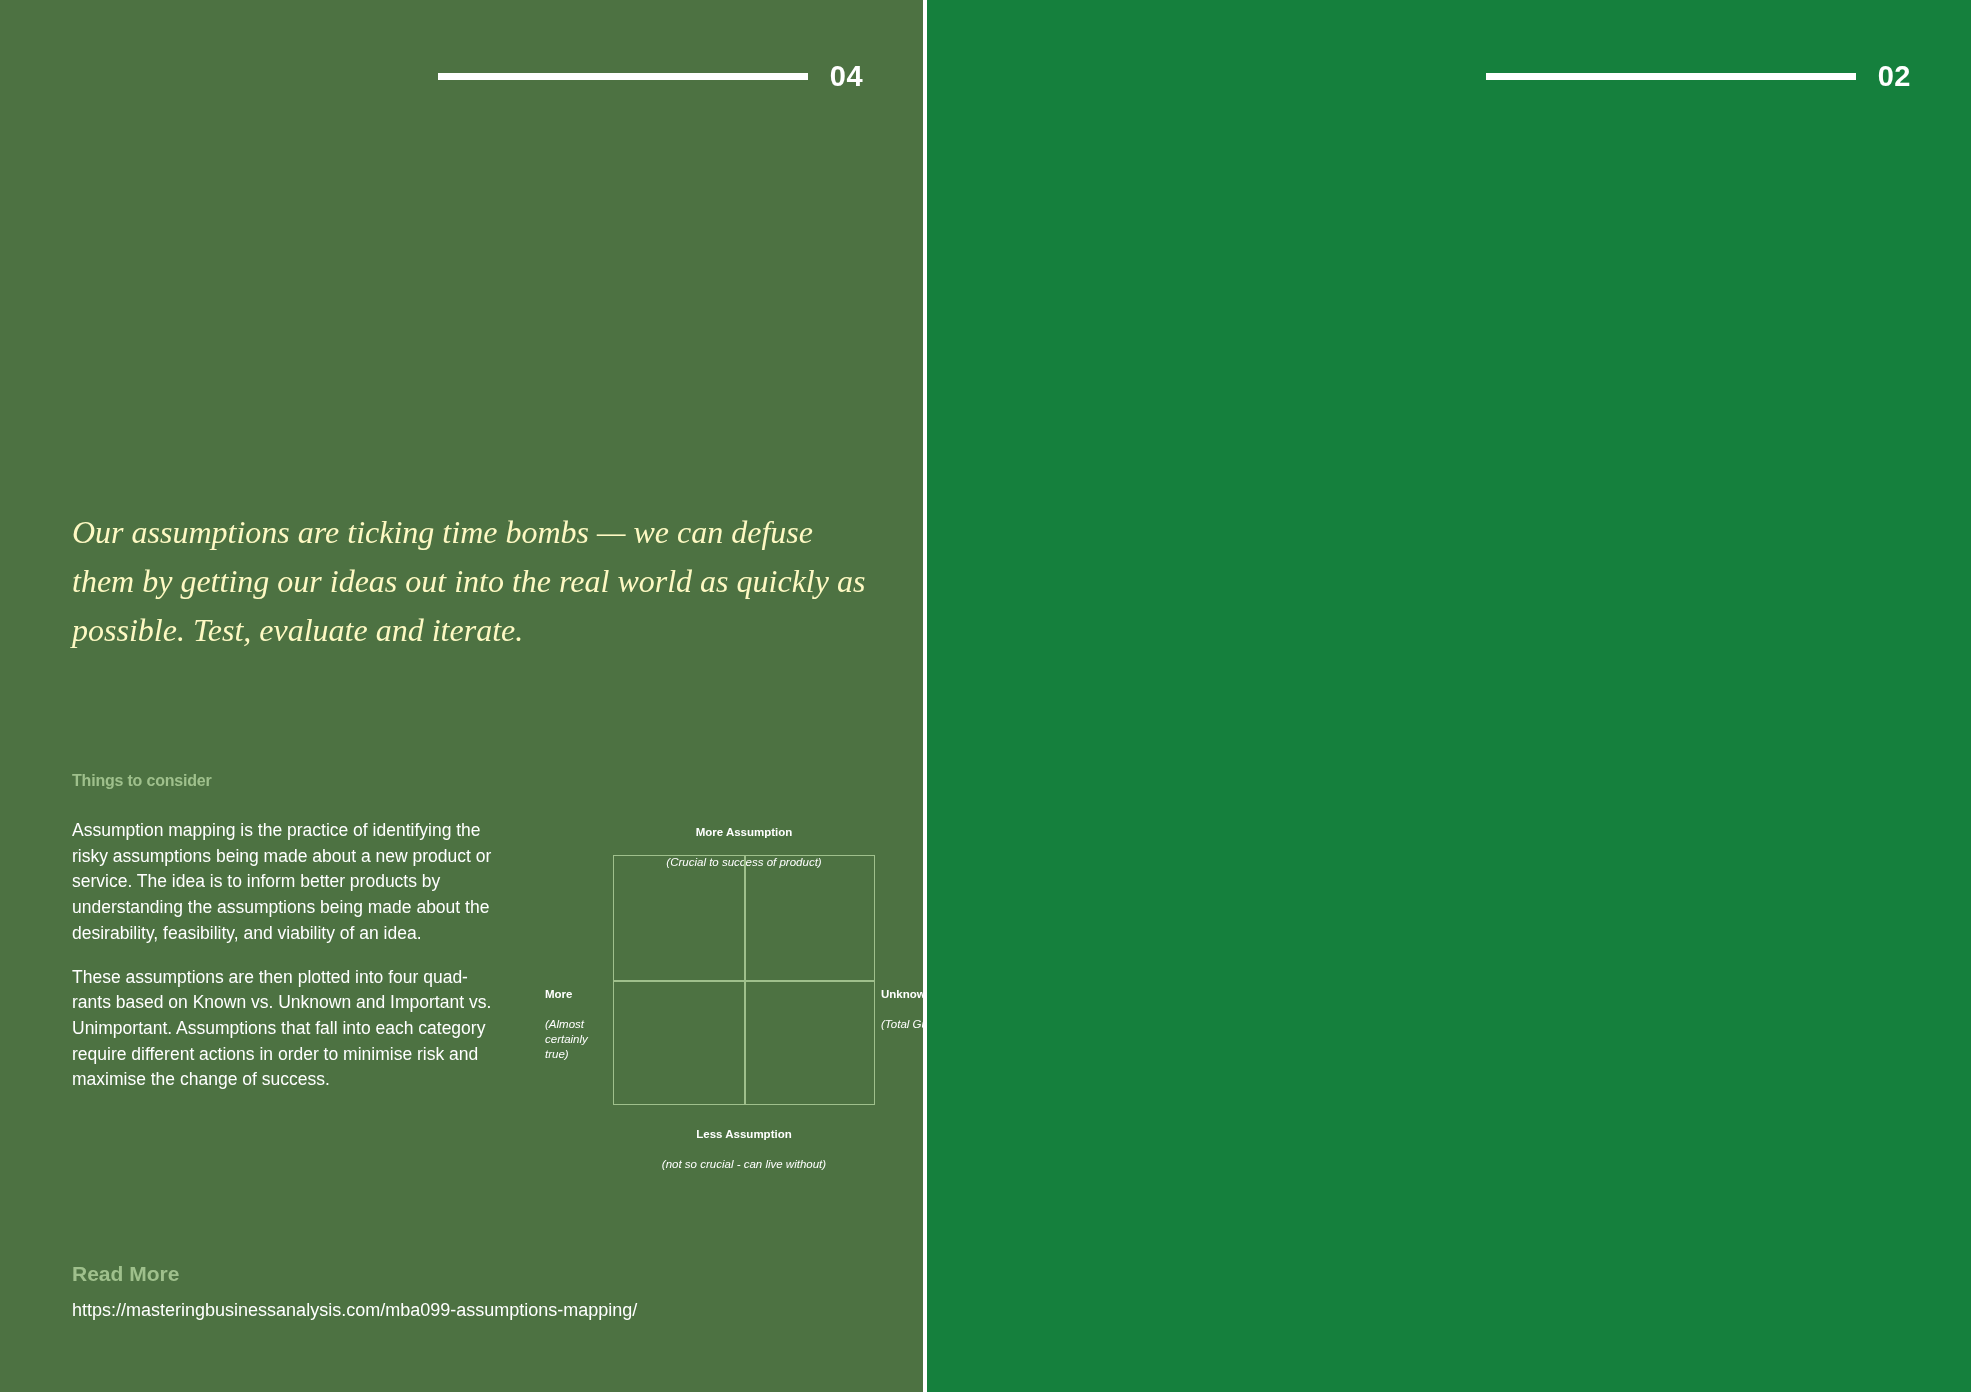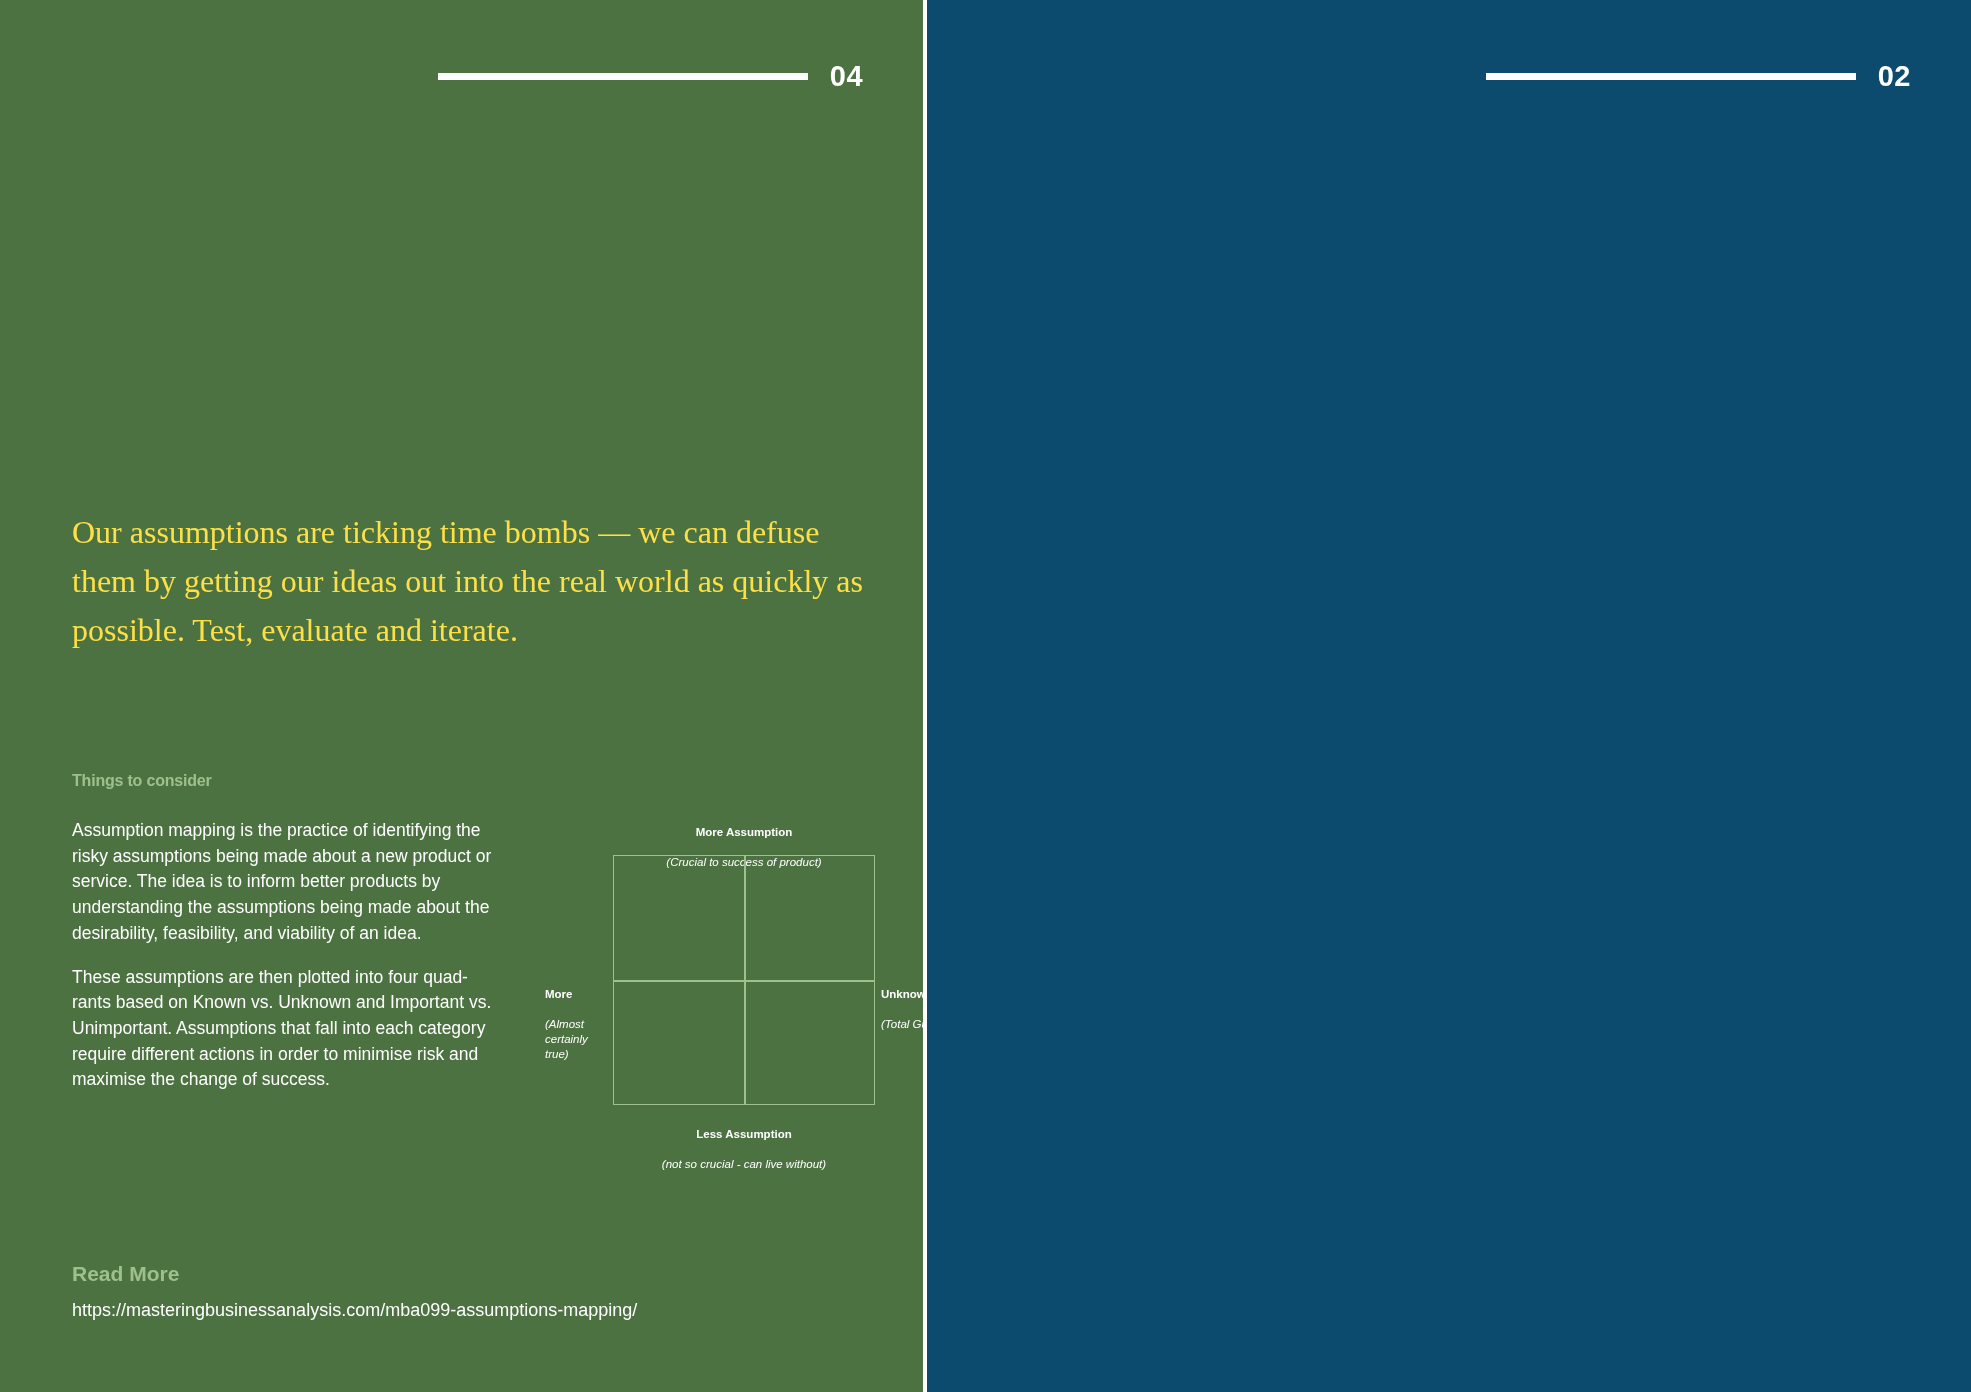--- a/index.html
+++ b/index.html
@@ -19,21 +19,21 @@
     height: 1392px;
     padding: 16px;
   }
   .panel-left {
     width: 988px;
     background: #4d7242;
     border-right: 4px solid #ffffff;
   }
   .panel-right {
     width: 1113px;
-    background: #0c4a6e;
+    background: #15803d;
   }
 
   
   .page-head {
     position: absolute;
     top: 62px;
     right: 60px;
     display: flex;
     align-items: center;
     gap: 22px;
@@ -64,22 +64,23 @@
     letter-spacing: -0.6px;
     white-space: pre-line;
   }
 
   
   .deck {
     position: absolute;
     left: 72px;
     top: 508px;
     width: 800px;
-    color: #fde047;
+    color: #fef9c3;
     font-family: "Liberation Serif", serif;
+    font-style: italic;
     font-size: 32px;
     line-height: 1.53;
     white-space: pre-line;
   }
 
   
   .section-title {
     position: absolute;
     font-size: 16px;
     font-weight: bold;

